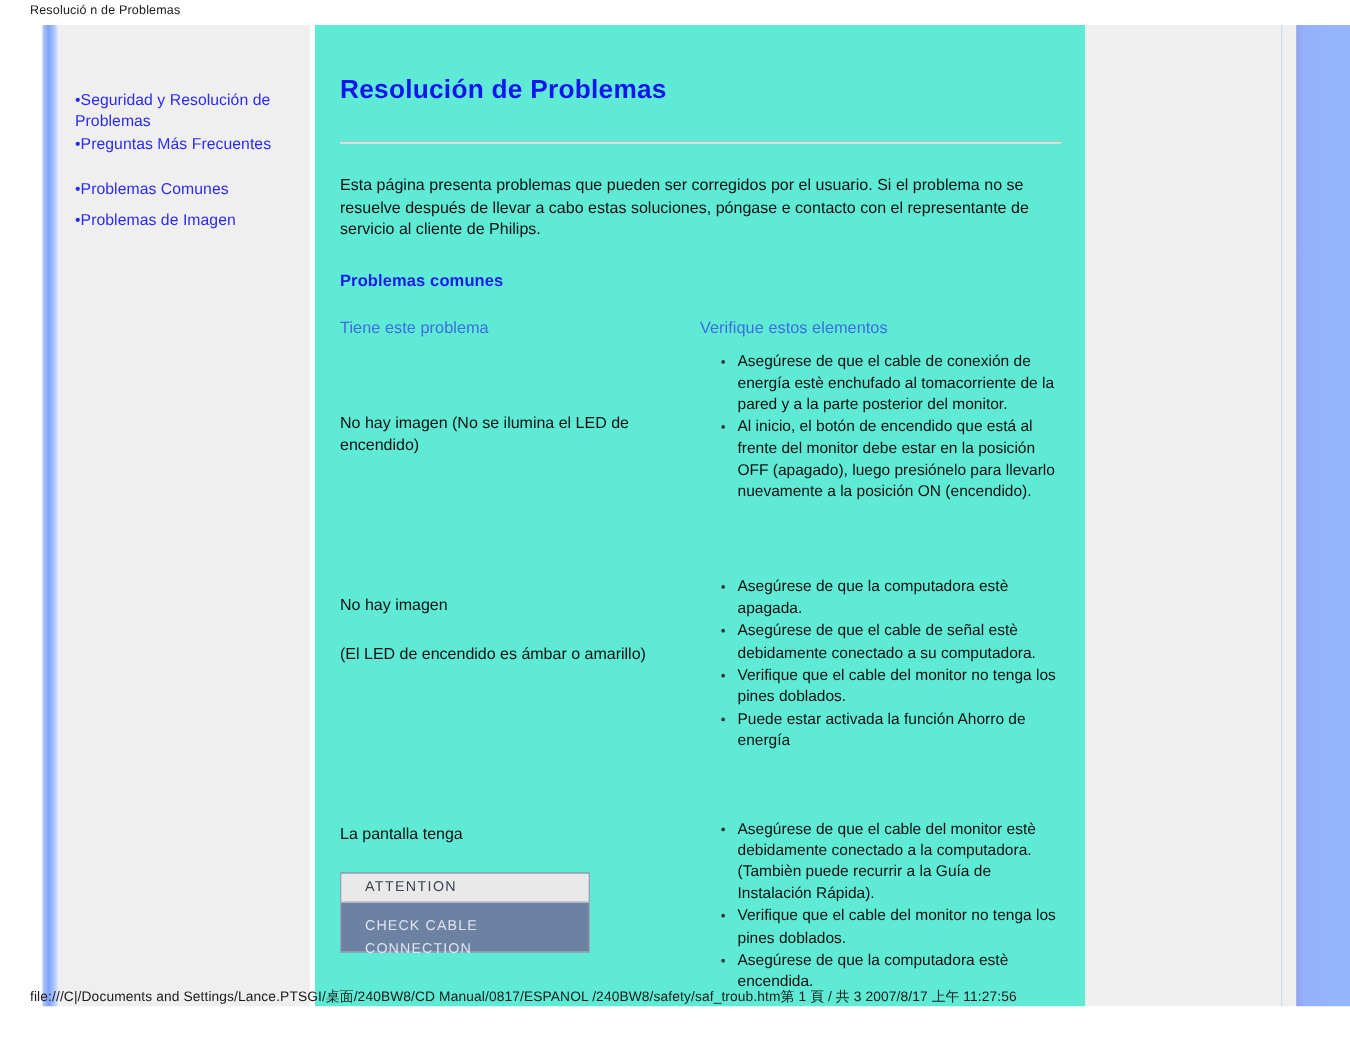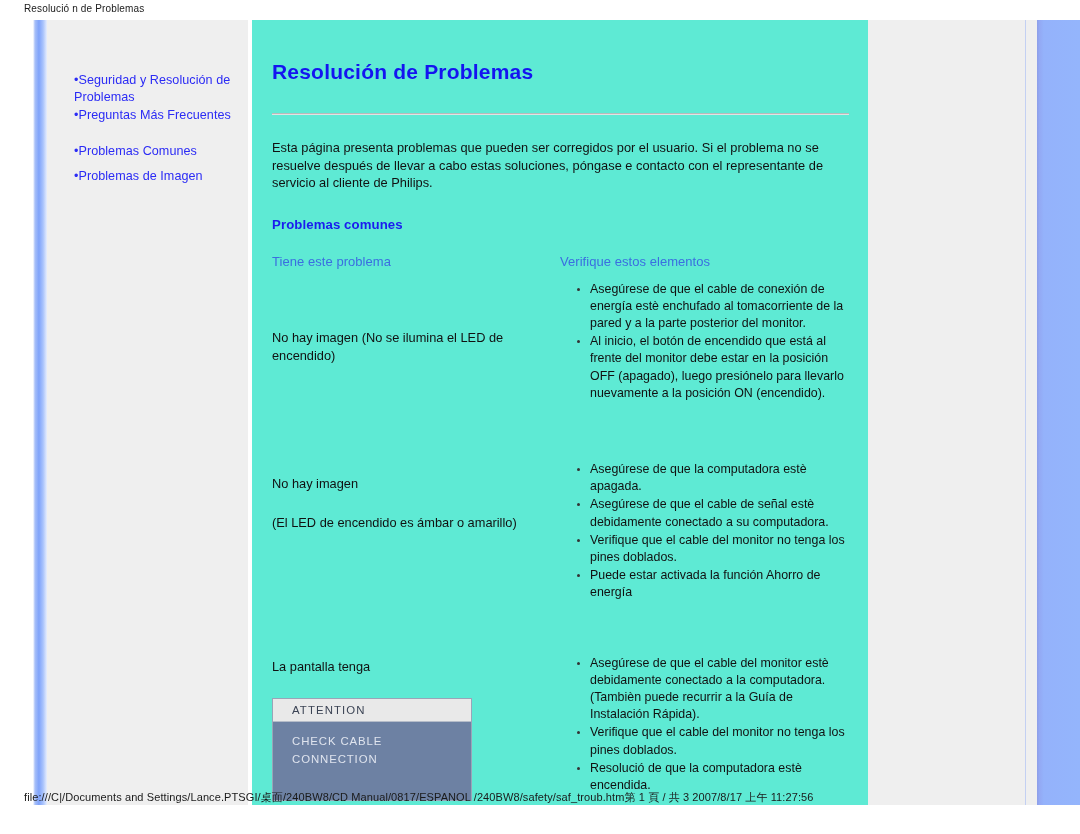--- a/index.html
+++ b/index.html
@@ -64,21 +64,21 @@
     position: absolute;
     left: 47px;
     top: 0px;
     width: 201px;
     height: 785px;
     background: #efefef;
   }
 
   .nav {
     position: absolute;
-    left: 27px;
+    left: 13px;
     top: 52px;
     width: 190px;
   }
   .nav-group {
     margin-bottom: 18px;
   }
   .nav-item {
     color: #2b2bf5;
     font-size: 12.6px;
     line-height: 17px;
@@ -243,21 +243,21 @@
   .row2 .cell-checks  { padding-top: 25px; }
   .row3 .cell-checks  { padding-top: 20px; }
 
   .spacer-row td { height: 33px; }
   .spacer-row2 td { height: 32px; }
 
   
   .osd {
     margin-top: 22px;
     width: 200px;
-    height: 103px;
+    height: 64px;
     border: 1px solid #9aa4b8;
     box-sizing: border-box;
     background: #6d81a3;
   }
   .osd-bar {
     height: 23px;
     background: #e9e9e9;
     border-bottom: 1px solid #b5bcc9;
     box-sizing: border-box;
     display: flex;
@@ -370,21 +370,21 @@
                 </div>
                 <div class="osd-body">
                   <span>CHECK CABLE CONNECTION</span>
                 </div>
               </div>
             </td>
             <td class="cell-checks">
               <ul class="checks">
                 <li>Asegúrese de que el cable del monitor estè debidamente conectado a la computadora. (Tambièn puede recurrir a la Guía de Instalación Rápida).</li>
                 <li>Verifique que el cable del monitor no tenga los pines doblados.</li>
-                <li>Resolució de que la computadora estè encendida.</li>
+                <li>Asegúrese de que la computadora estè encendida.</li>
               </ul>
             </td>
           </tr>
 
         </tbody>
       </table>
 
     </div>
   </div>
 

